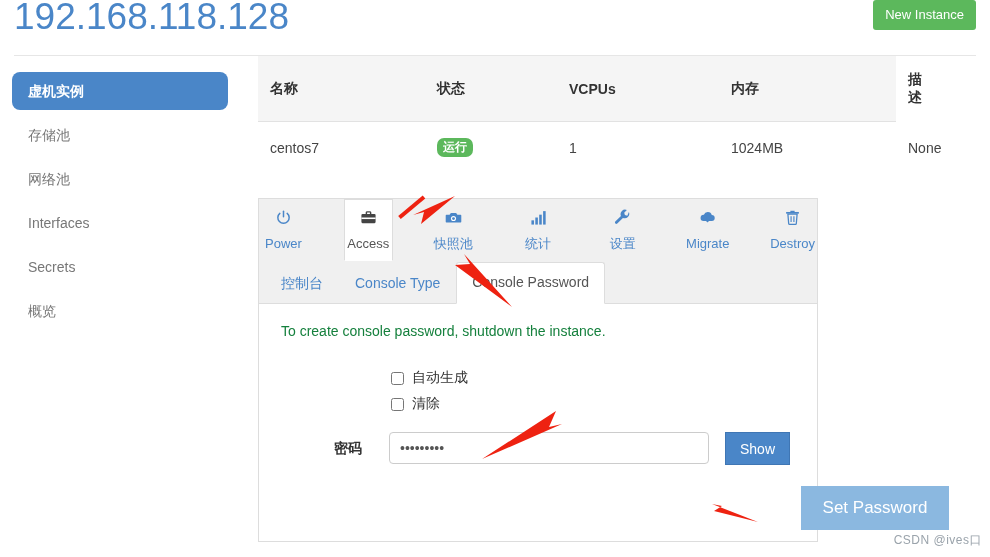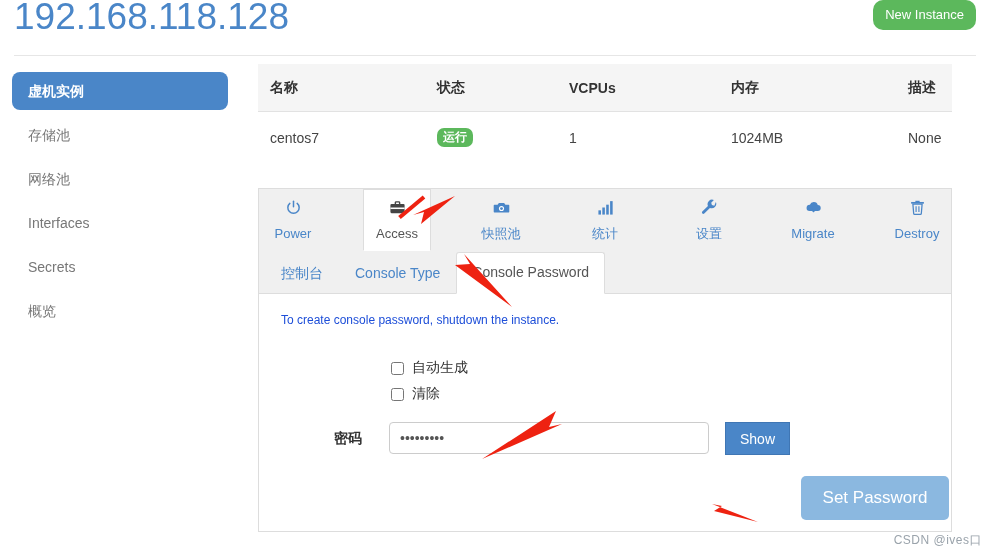--- a/index.html
+++ b/index.html
@@ -28,21 +28,21 @@
     letter-spacing: 0px;
     white-space: nowrap;
   }
   #new-instance-btn {
     position: absolute;
     right: 14px;
     top: 0px;
     background: #5cb85c;
     color: #ffffff;
     border: none;
-    border-radius: 10px;
+    border-radius: 3px;
     font-size: 13px;
     font-family: inherit;
     padding: 8px 12px 9px 12px;
     line-height: 13px;
     cursor: pointer;
   }
   #header-rule {
     position: absolute;
     left: 14px;
     top: 55px;
@@ -73,22 +73,22 @@
   .side-item.active {
     background: #4a86c8;
     color: #ffffff;
     font-weight: bold;
   }
 
   
   #main {
     position: absolute;
     left: 258px;
-    top: 64px;
-    width: 694px;
+    top: 56px;
+    width: 560px;
   }
 
   
   #instance-table {
     width: 100%;
     border-collapse: collapse;
     table-layout: fixed;
   }
   #instance-table th {
     background: #f5f5f5;
@@ -211,22 +211,22 @@
     border: 1px solid #dddddd;
     border-top: none;
     box-sizing: border-box;
     height: 238px;
     padding: 0;
   }
   #panel-note {
     position: absolute;
     left: 22px;
     top: 19px;
-    font-size: 12px;
-    color: #1d4ed8;
+    font-size: 14px;
+    color: #15803d;
     white-space: nowrap;
   }
   .form-check {
     position: absolute;
     left: 132px;
     font-size: 14px;
     color: #333333;
     display: flex;
     align-items: center;
     white-space: nowrap;
@@ -278,21 +278,21 @@
   }
   #set-pw-btn {
     position: absolute;
     left: 542px;
     top: 182px;
     width: 148px;
     height: 44px;
     background: #8bb8e0;
     color: #ffffff;
     border: none;
-    border-radius: 5px;
+    border-radius: 0;
     font-size: 17px;
     font-family: inherit;
     cursor: pointer;
   }
 
   
   #arrows {
     position: absolute;
     left: 0; top: 0;
     width: 990px; height: 557px;

